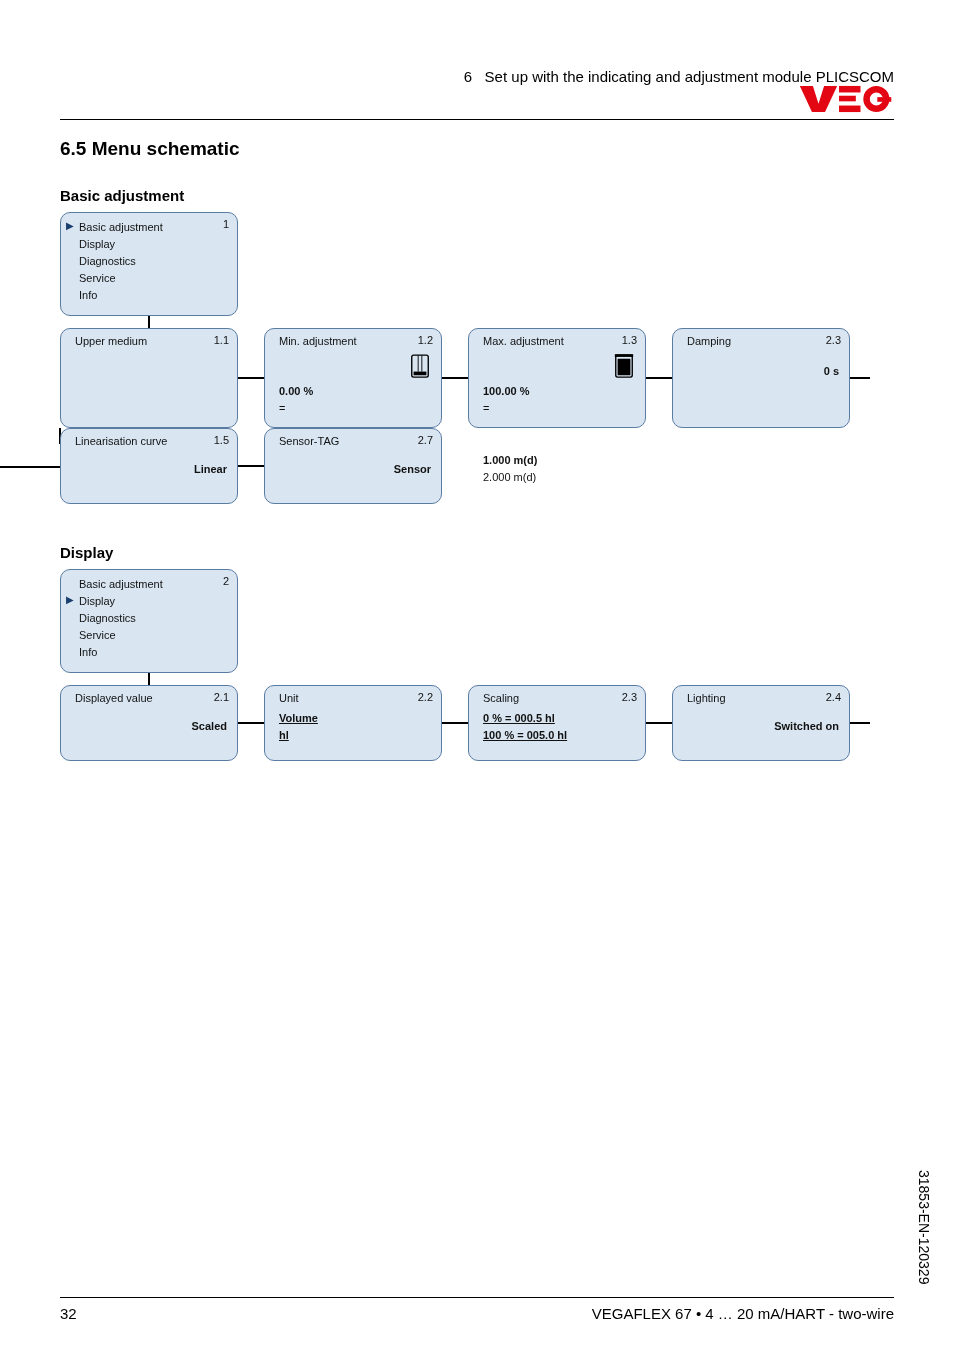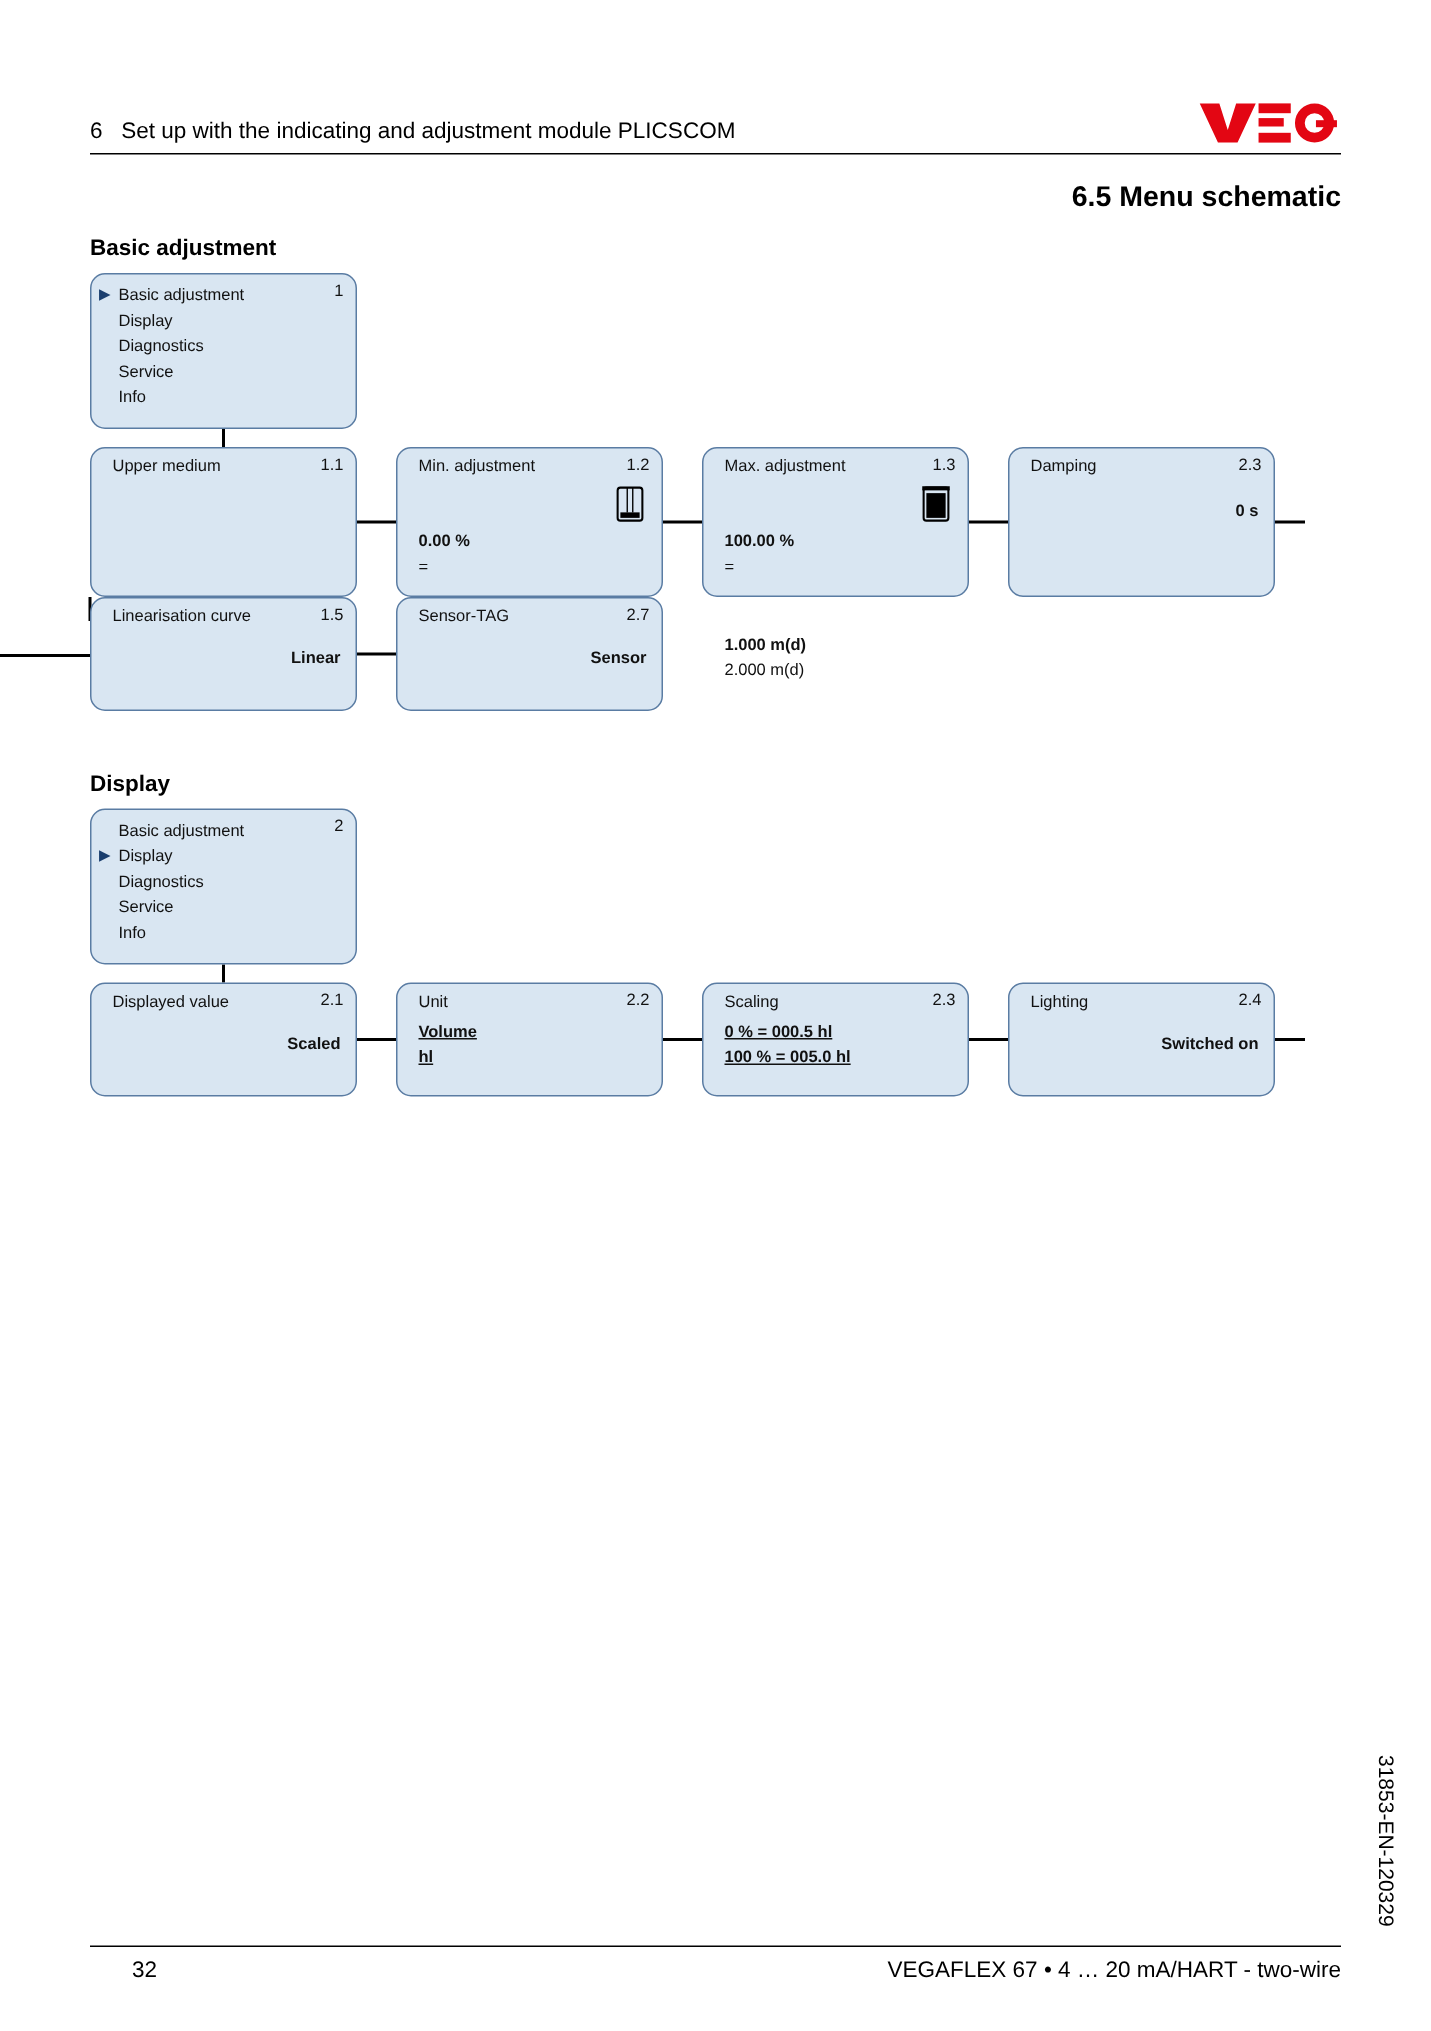--- a/index.html
+++ b/index.html
@@ -11,24 +11,25 @@
     position: relative;
     padding: 68px 60px 60px 60px;
   }
   .header-row {
     display: flex;
     align-items: flex-end;
     justify-content: space-between;
     border-bottom: 1.5px solid #000;
     padding-bottom: 6px;
     margin-bottom: 18px;
+    flex-direction: column;
   }
   .header-text { font-size: 15px; }
   .logo { width: 95px; height: 28px; }
-  .page-title { text-align: right; font-size: 19px; font-weight: bold; margin-bottom: 14px; }
+  .page-title { text-align: left; font-size: 19px; font-weight: bold; margin-bottom: 27px; }
   .section-heading { font-size: 15px; font-weight: bold; margin-bottom: 8px; }
 
   .menu-box {
     position: relative;
     background: #d9e6f2;
     border: 1px solid #5a7ca3;
     border-radius: 10px;
     width: 178px;
     padding: 6px 8px 8px 18px;
     font-size: 11px;
@@ -81,21 +82,21 @@
   .vstub {
     width: 1.5px; background: #000; margin-left: 88px;
   }
 
   .footer-rule {
     position: absolute;
     left: 60px; right: 60px;
     bottom: 56px;
     border-top: 1.5px solid #000;
   }
-  .footer-left { position: absolute; left: 60px; bottom: 32px; font-size: 15px; margin-left: 28px; }
+  .footer-left { position: absolute; left: 60px; bottom: 32px; font-size: 15px; }
   .footer-right { position: absolute; right: 60px; bottom: 32px; font-size: 15px; }
   .side-code {
     position: absolute;
     right: 22px;
     bottom: 70px;
     font-size: 14px;
     writing-mode: vertical-rl;
   }
 
   .group { margin-bottom: 28px; }

